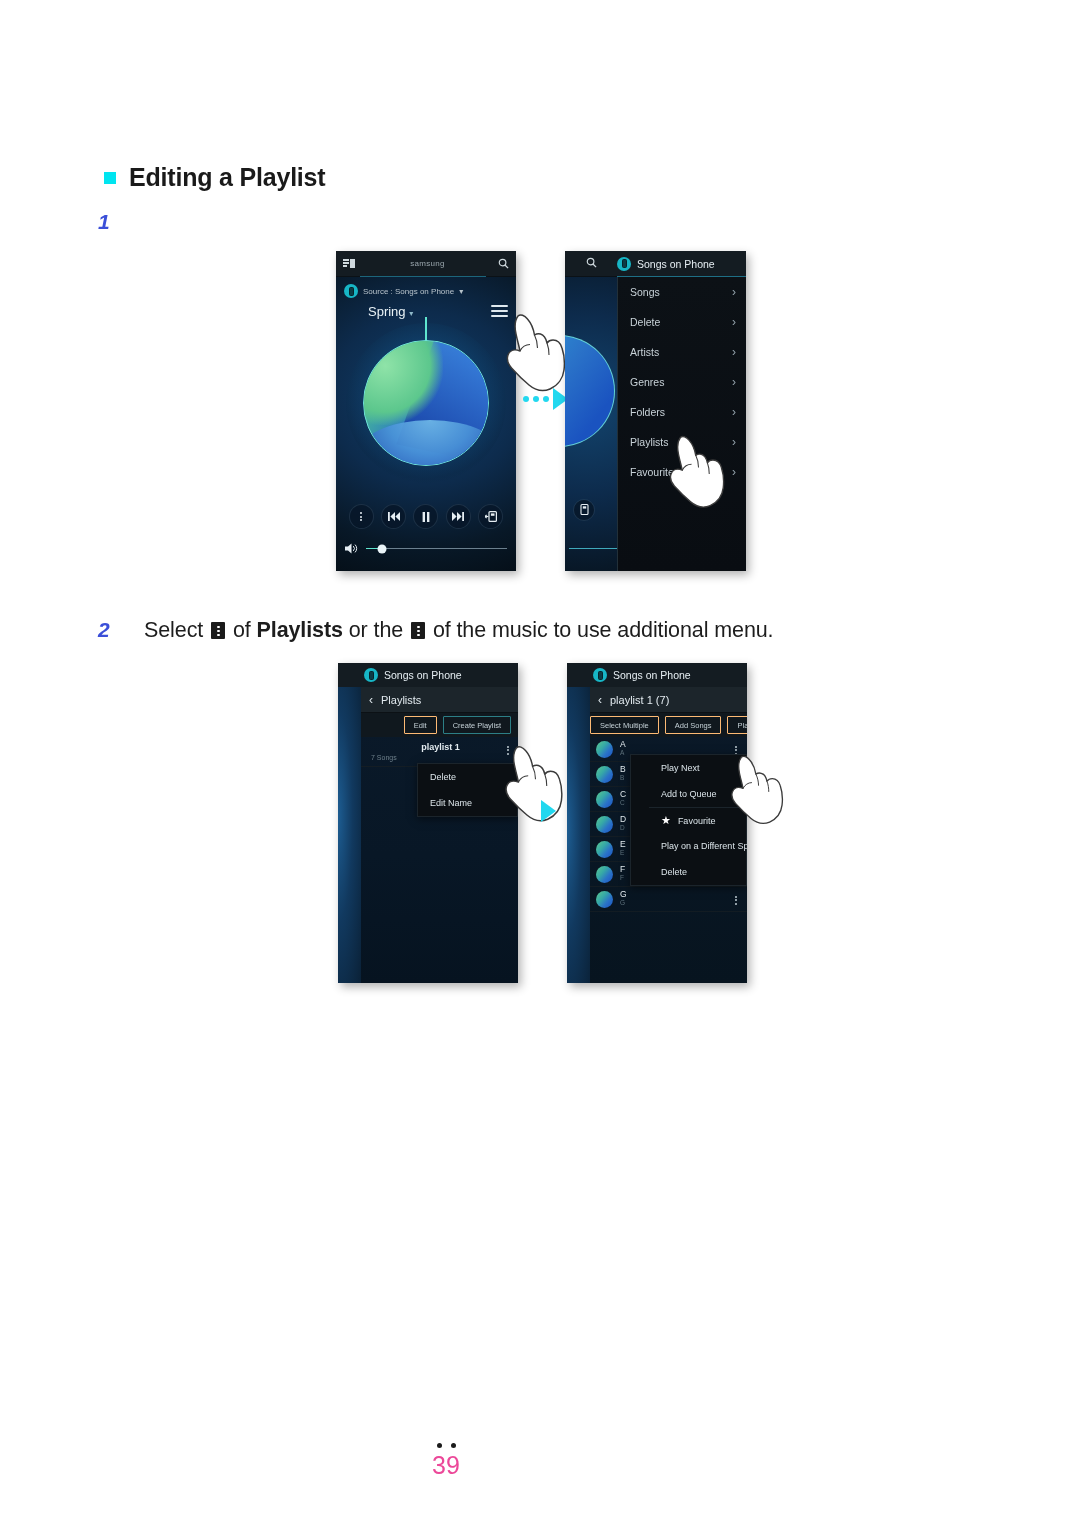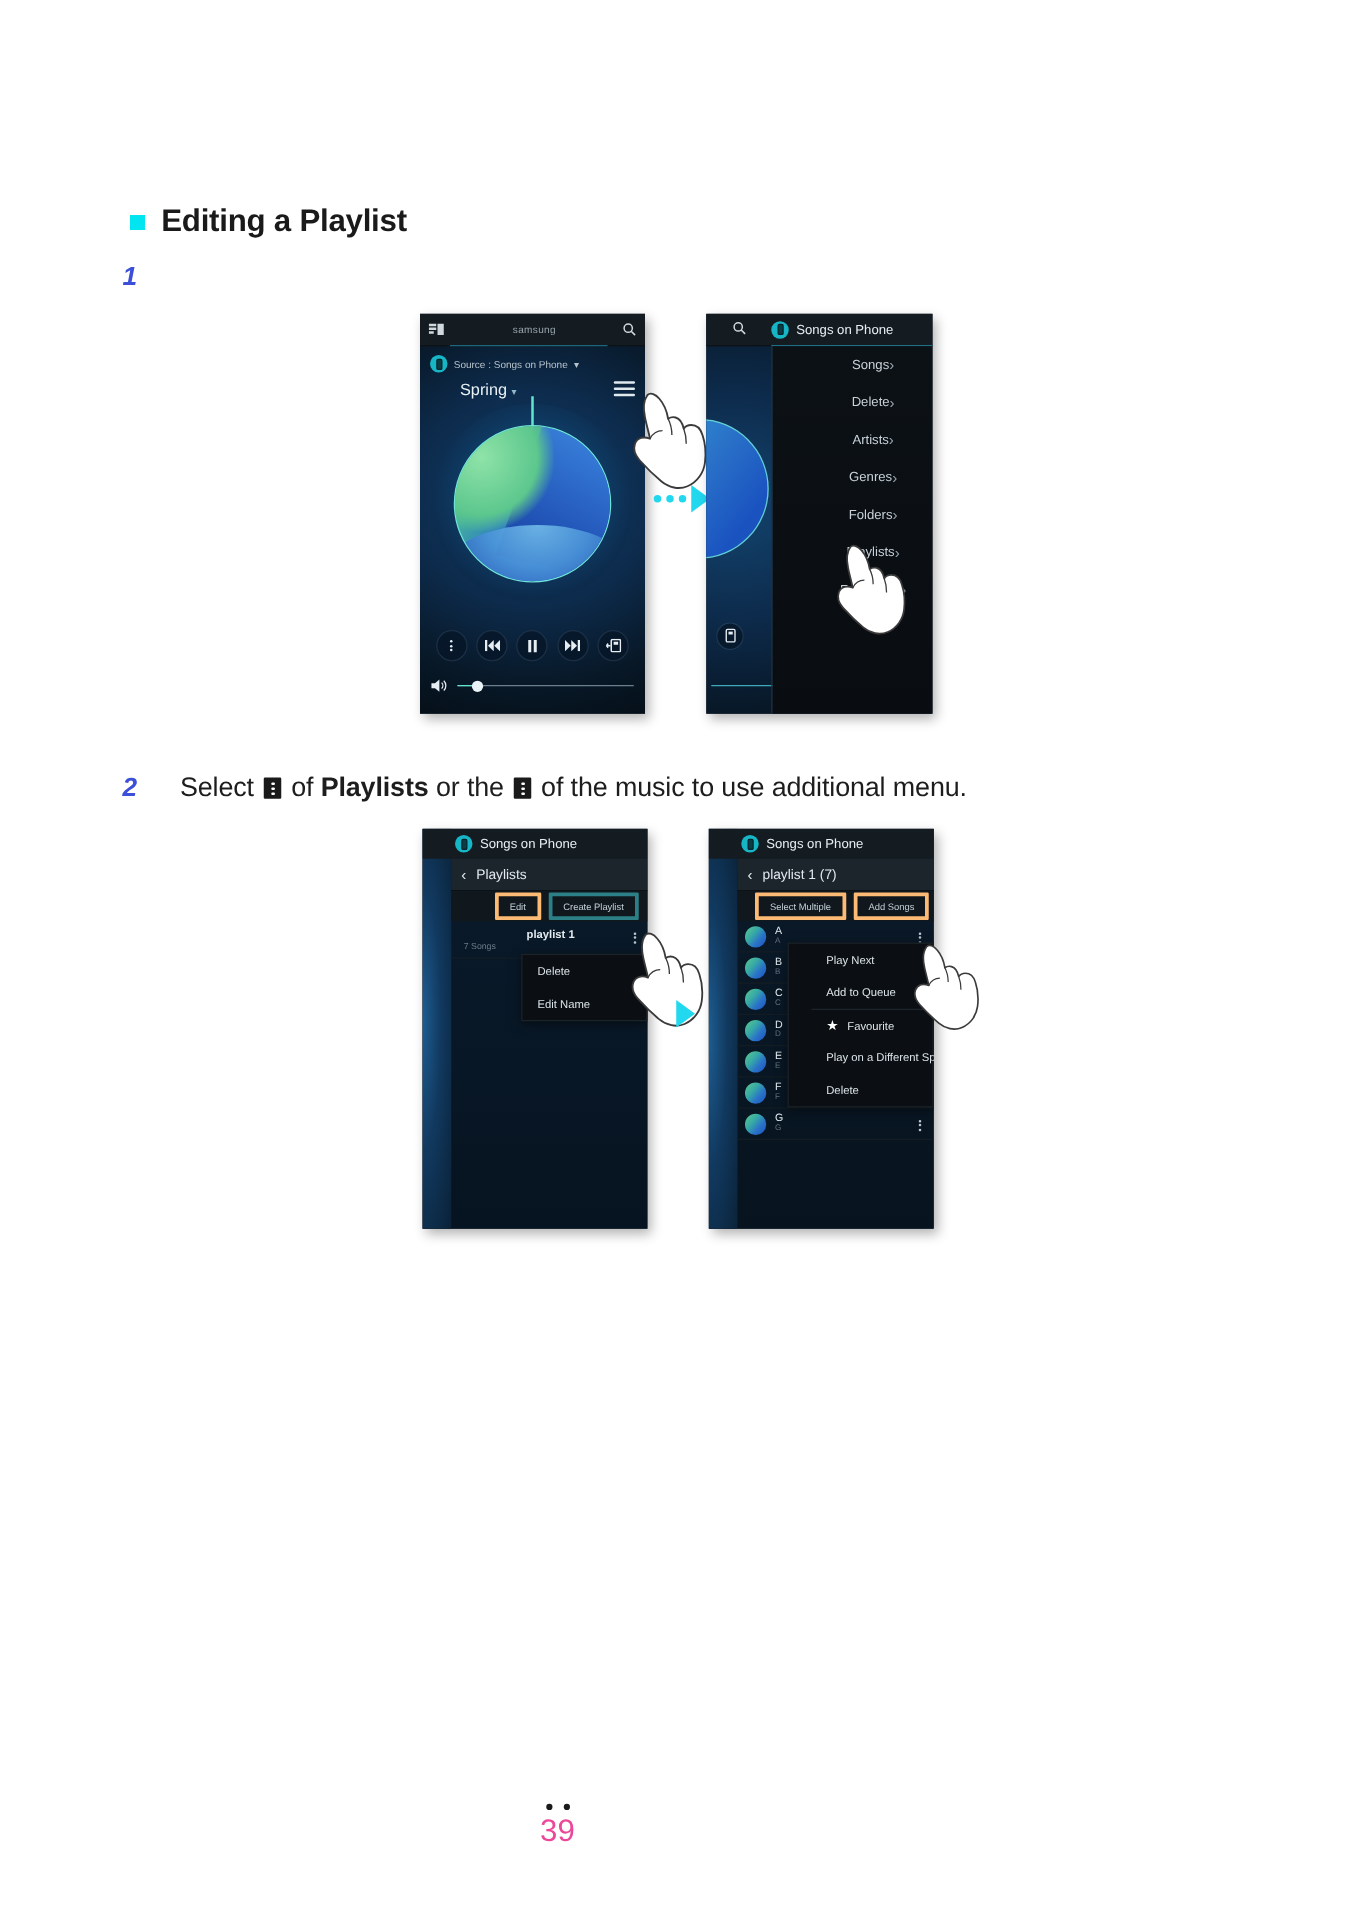--- a/index.html
+++ b/index.html
@@ -151,22 +151,22 @@
   }
   .dl-search{ width:52px; text-align:center; color:#cfd9de; font-size:11px;}
   .dl-tb-label{ display:flex;align-items:center;gap:6px; font-size:10.5px; color:#e6eef3;}
   .dl-underline{position:absolute;left:52px;right:0;bottom:-1px;height:1.5px;background:#1e6f86;}
   .dl-panel{
     position:absolute; left:52px; right:0; top:26px; bottom:0;
     background: linear-gradient(180deg,#0c1116 0%, #090d12 100%);
     border-left:1px solid #223039;
   }
   .dl-row{
-    height:30px; display:flex; align-items:center; justify-content:center;
-    padding: 0 10px 0 12px; color:#c8d2d8; font-size:10.5px;margin-left:31px;
+    height:30px; display:flex; align-items:center; justify-content:space-between;
+    padding: 0 10px 0 12px; color:#c8d2d8; font-size:10.5px;
   }
   .dl-row .chev{ color:#93a2ab; font-size:12px; }
   .dl-leftart{
     position:absolute; left:-62px; top:84px; width:112px;height:112px;border-radius:50%;
     background: linear-gradient(128deg,#2f9fd8 0%, #2a72c8 45%, #1a53c0 80%);
     border:1.5px solid rgba(111,227,216,.85);
   }
   .dl-dots{position:absolute;left:8px;bottom:46px;}
   .dl-volline{position:absolute;left:4px;right:55%;bottom:22px;height:1.5px;background:#3fa9bb;}
 
@@ -185,21 +185,21 @@
     display:flex;align-items:center;gap:8px;padding-left:8px;color:#e2eaef;font-size:11px;
     border-bottom:1px solid #0c1115;
   }
   .pl-back{ font-size:12px;color:#dfe8ed;}
   .pl-btnbar{
     position:absolute;left:23px;right:0;top:50px;height:24px;
     display:flex;align-items:center;justify-content:flex-end;gap:6px;padding-right:7px;
     background:#10181e;
   }
   .pl-btn{
-    border:3px solid #fdba74; color:#c4d0d6; font-size:7.5px;
+    border:1px solid #fdba74; color:#c4d0d6; font-size:7.5px;
     padding:3.5px 9px; border-radius:1px; background:transparent; white-space:nowrap;
   }
   .pl-btn.teal{ border-color:#2c7f86; }
   .pl-item{
     position:absolute;left:23px;right:0;top:74px;height:30px;padding:5px 8px 0 10px;
     border-bottom:1px solid #141d24;
   }
   .pl-item .name{ font-size:9px; color:#e3ebef; font-weight:bold;text-align:center;}
   .pl-item .cnt{ font-size:7px; color:#6d7f8a; margin-top:2px;}
   .pl-kebab{position:absolute;right:9px;top:9px;}
@@ -216,21 +216,21 @@
   .ctx-item .star{ color:#fff; font-size:11px; }
 
   
   .ps-bg{position:absolute;inset:0;background:linear-gradient(180deg,#0b1a2a 0%, #07141f 100%);}
   .ps-side{
     position:absolute;left:0;top:0;bottom:0;width:23px;
     background: radial-gradient(ellipse at 0% 52%, #1d5d92 0%, #11395f 45%, #0a2137 100%);
   }
   .ps-btnbar{
     position:absolute;left:23px;right:0;top:50px;height:24px;
-    display:flex;align-items:center;gap:6px;padding-left:14px;background:#10181e;
+    display:flex;align-items:center;gap:6px;padding-left:0;background:#10181e;
   }
   .song-row{
     position:absolute;left:23px;right:0;height:25px;
     display:flex;align-items:center;gap:7px;padding-left:6px;
     border-bottom:1px solid #131c23;
   }
   .song-thumb{
     width:17px;height:17px;border-radius:50%;flex:0 0 17px;
     background: linear-gradient(130deg,#5ec98f 0%, #36a9a6 38%, #2a72c8 66%, #1a53c0 100%);
   }

